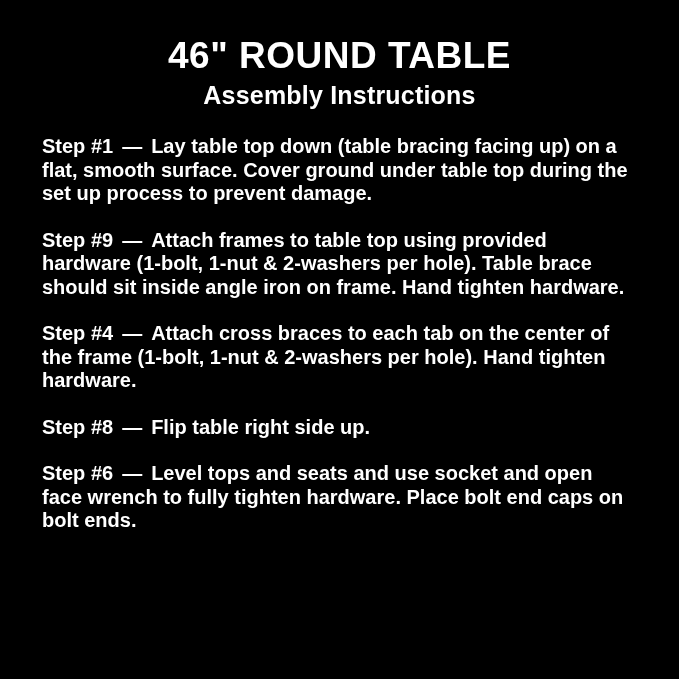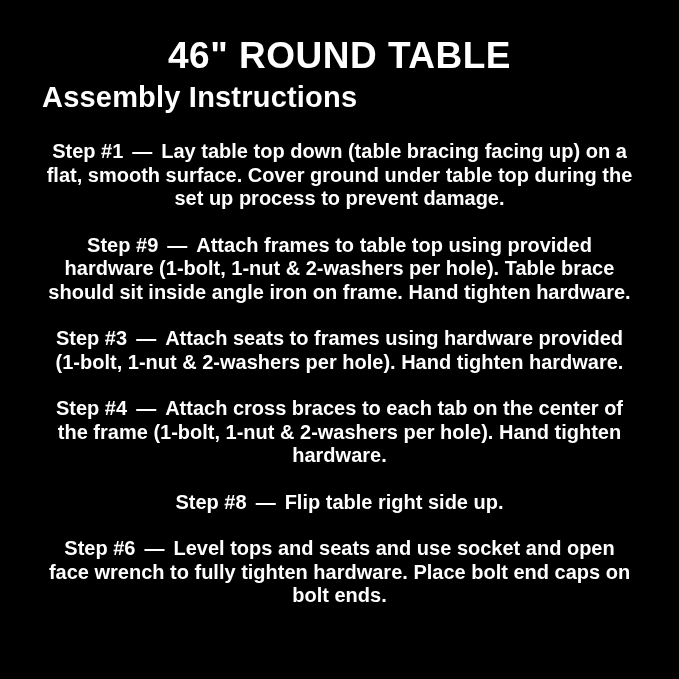--- a/index.html
+++ b/index.html
@@ -20,30 +20,29 @@
     overflow: hidden;
   }
   .title {
     text-align: center;
     font-size: 37px;
     line-height: 1.1;
     margin: 10px 0 4px 0;
     letter-spacing: 0.5px;
   }
   .subtitle {
-    text-align: left;
-    font-size: 29px;
+    text-align: center;
+    font-size: 25px;
     line-height: 1.15;
     margin: 0 0 26px 0;
     letter-spacing: 0.2px;
   }
   .steps {
     font-size: 20px;
     line-height: 23.5px;
-    text-align: center;
   }
   .step {
     margin: 0 0 23px 0;
   }
   .step:last-child {
     margin-bottom: 4px;
   }
   .step-sep {
     padding: 0 9px;
   }
@@ -53,21 +52,20 @@
 
 <div class="sheet">
   <h1 class="title">46" ROUND TABLE</h1>
   <h2 class="subtitle">Assembly Instructions</h2>
 
   <div class="steps">
     <p class="step"><span>Step #1</span><span class="step-sep">—</span><span>Lay table top down (table bracing facing up) on a flat, smooth surface. Cover ground under table top during the set up process to prevent damage.</span></p>
 
     <p class="step"><span>Step #9</span><span class="step-sep">—</span><span>Attach frames to table top using provided hardware (1-bolt, 1-nut &amp; 2-washers per hole). Table brace should sit inside angle iron on frame. Hand tighten hardware.</span></p>
 
-    <p class="step"><span>Step #3</span><span class="step-sep">—</span><span>Attach seats to frames using hardware provided (1-bolt, 1-nut &amp; 2-washers per hole). Hand tighten hardware.</span></p>
 
     <p class="step"><span>Step #4</span><span class="step-sep">—</span><span>Attach cross braces to each tab on the center of the frame (1-bolt, 1-nut &amp; 2-washers per hole). Hand tighten hardware.</span></p>
 
     <p class="step"><span>Step #8</span><span class="step-sep">—</span><span>Flip table right side up.</span></p>
 
     <p class="step"><span>Step #6</span><span class="step-sep">—</span><span>Level tops and seats and use socket and open face wrench to fully tighten hardware. Place bolt end caps on bolt ends.</span></p>
   </div>
 </div>
 
 </body></html>

